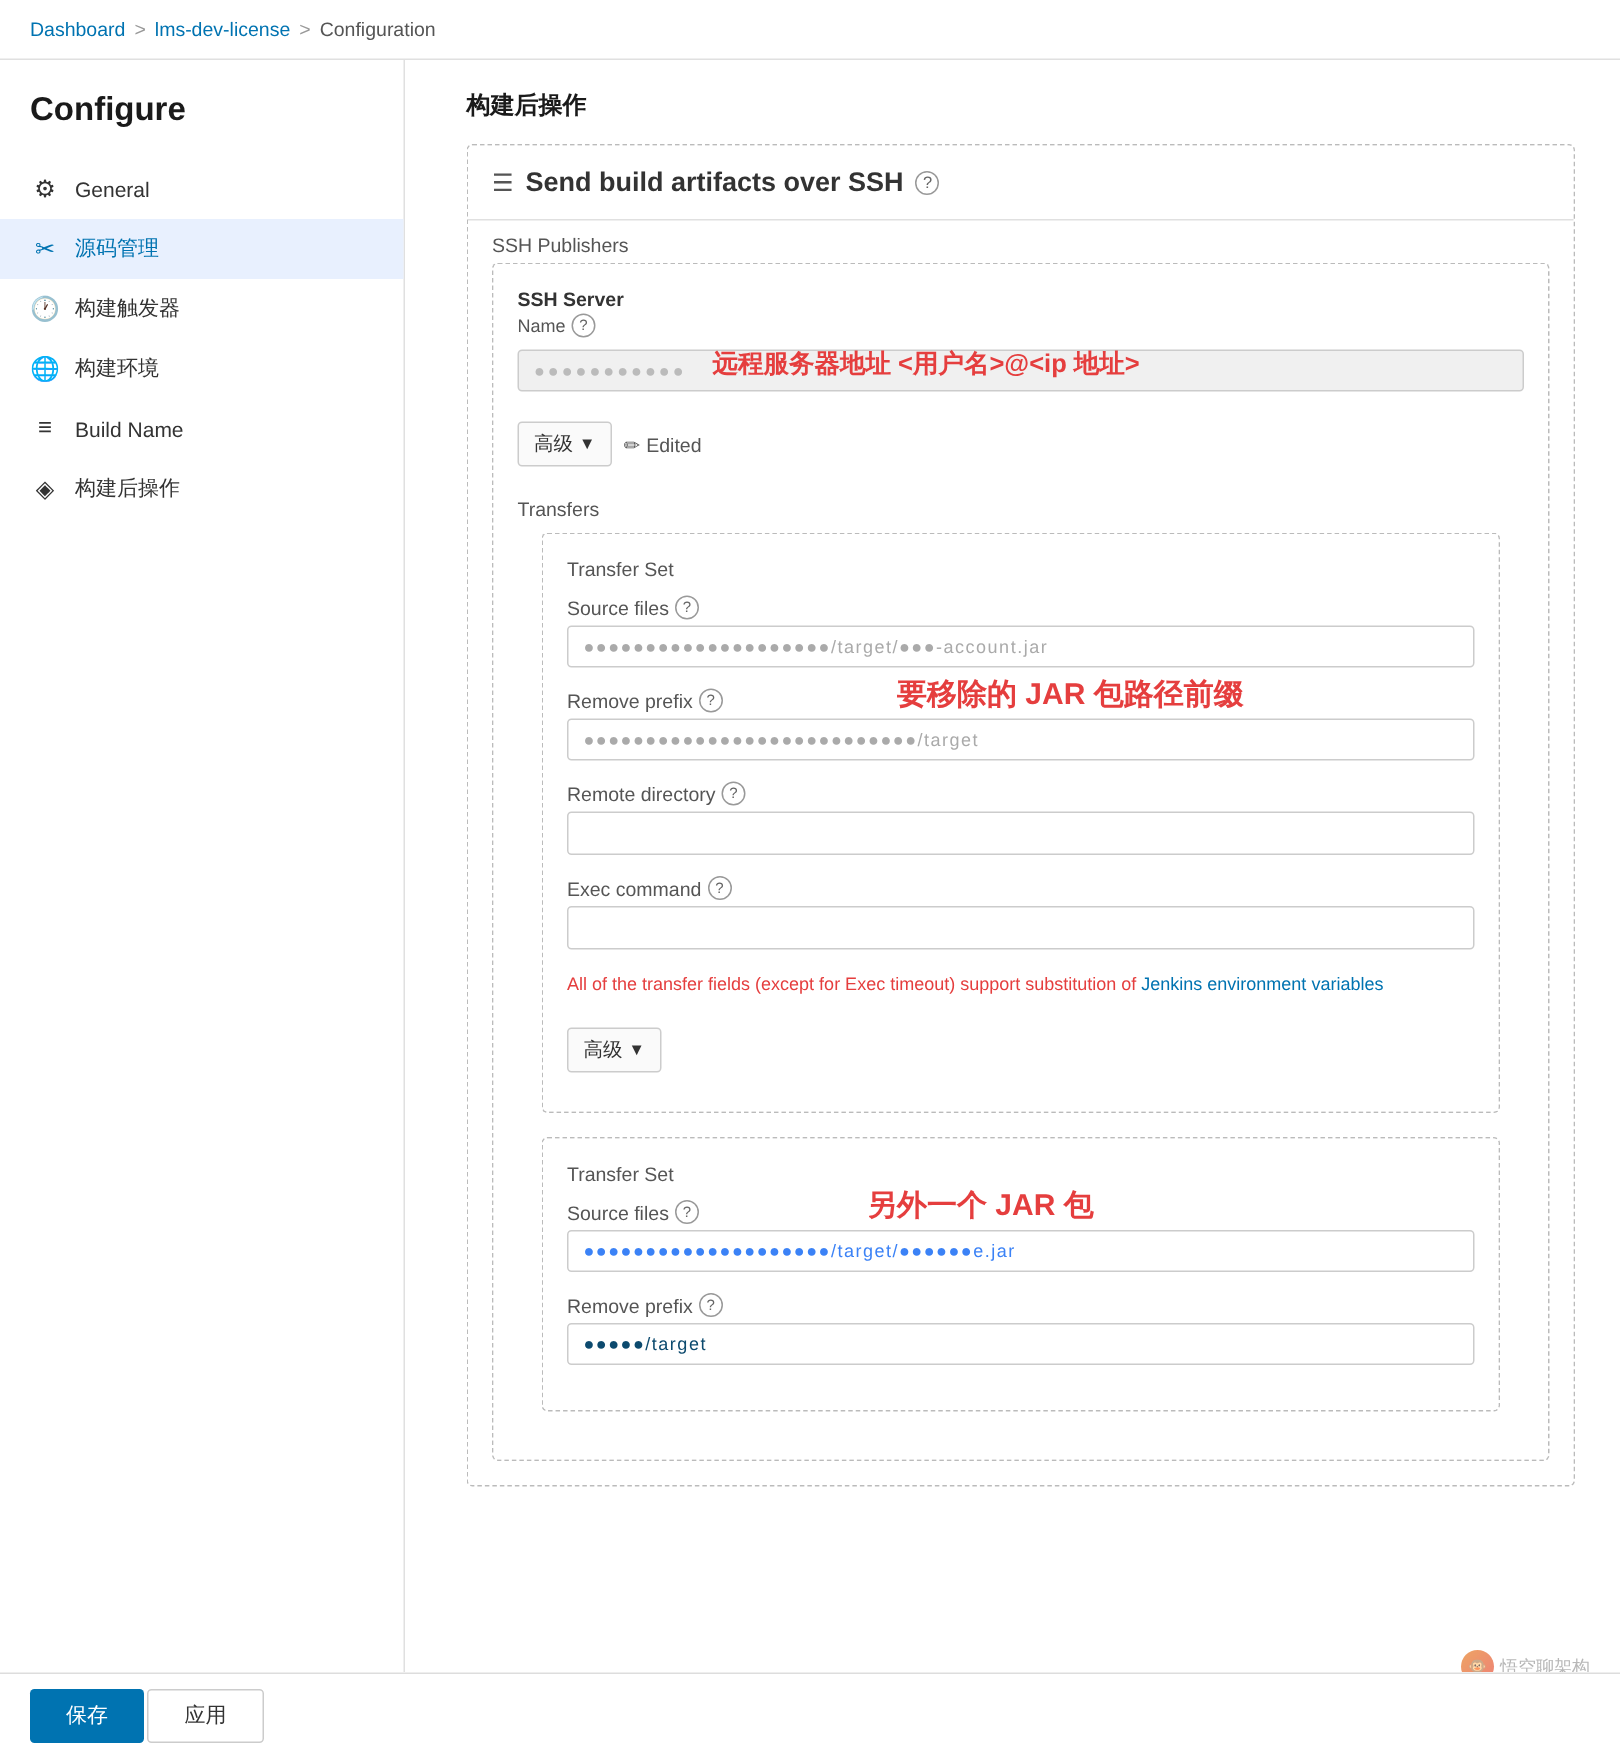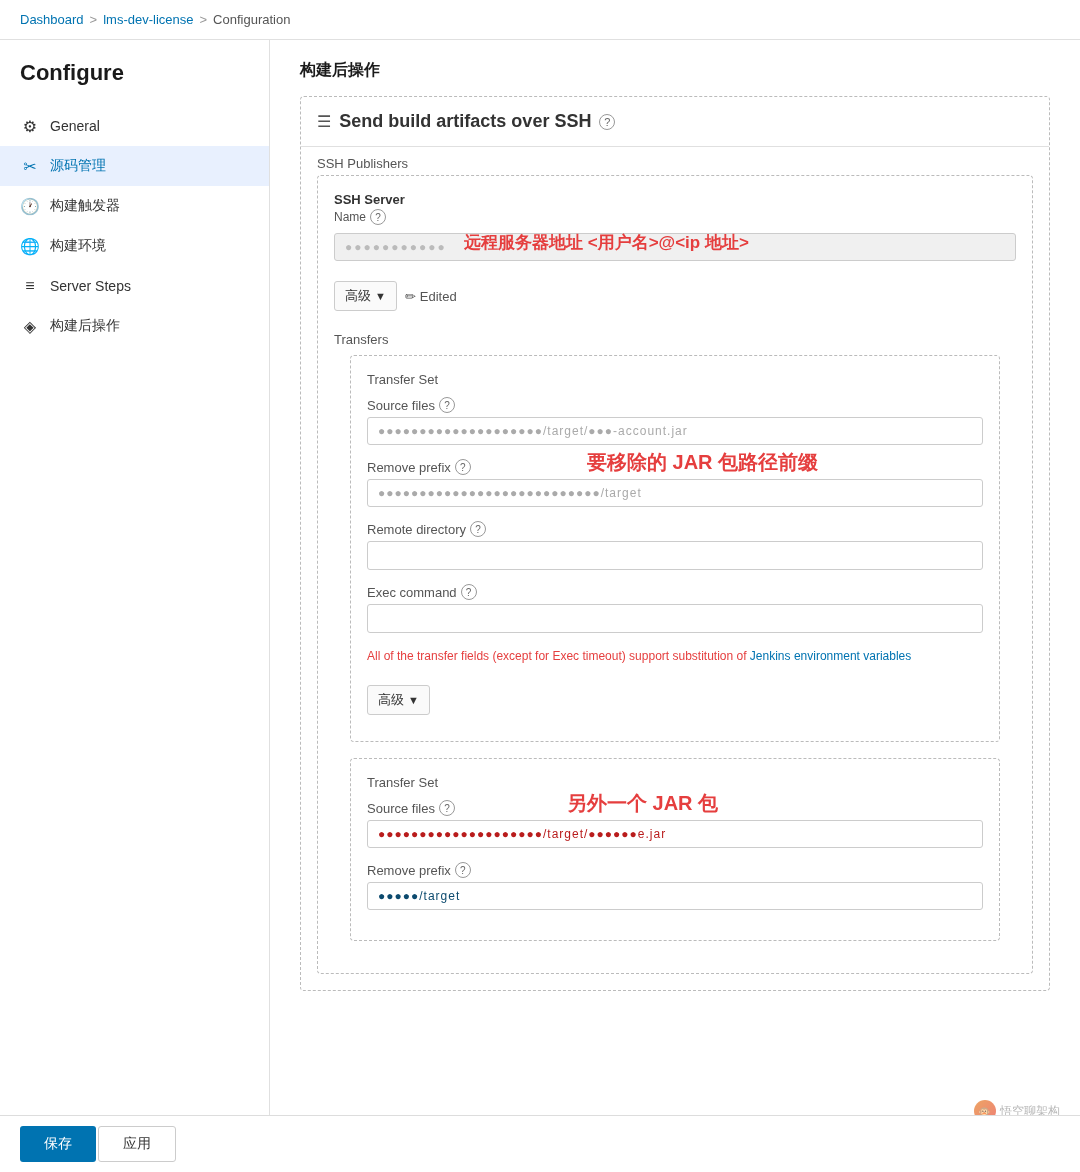--- a/index.html
+++ b/index.html
@@ -2,21 +2,21 @@
 <html><head>
   <meta charset="utf-8">
   <style>
     * { box-sizing: border-box; margin: 0; padding: 0; }
     body { font-family: -apple-system, BlinkMacSystemFont, "Segoe UI", Arial, sans-serif; font-size: 14px; color: #333; background: #fff; }
     
     .breadcrumb { display: flex; align-items: center; padding: 12px 20px; font-size: 13px; color: #555; border-bottom: 1px solid #e0e0e0; gap: 6px; }
     .breadcrumb-sep { color: #999; }
     .breadcrumb-link { color: #0073b1; cursor: pointer; }
 
-    .main-layout { display: flex; min-height: calc(100vh - 40px); }
+    .main-layout { display: flex; min-height: calc(100vh - 40px); gap: 11px; }
 
     .sidebar { width: 270px; min-width: 270px; padding: 20px 0; border-right: 1px solid #e0e0e0; }
     .sidebar-title { font-size: 22px; font-weight: 700; padding: 0 20px 20px 20px; color: #1a1a1a; }
     .sidebar-item { display: flex; align-items: center; gap: 10px; padding: 10px 20px; cursor: pointer; color: #333; font-size: 14px; border-radius: 0; }
     .sidebar-item.active { background: #e8f0fe; color: #0073b1; font-weight: 500; }
     .sidebar-icon { width: 20px; height: 20px; display: flex; align-items: center; justify-content: center; font-size: 16px; flex-shrink: 0; }
 
     .content { flex: 1; padding: 20px 30px; overflow-y: auto; }
     
     .section-title { font-size: 16px; font-weight: 600; margin-bottom: 15px; color: #1a1a1a; }
@@ -81,21 +81,21 @@
     <div class="sidebar-item">
       <span class="sidebar-icon">🕐</span>
       <span>构建触发器</span>
     </div>
     <div class="sidebar-item">
       <span class="sidebar-icon">🌐</span>
       <span>构建环境</span>
     </div>
     <div class="sidebar-item">
       <span class="sidebar-icon">≡</span>
-      <span>Server Steps</span>
+      <span>Build Name</span>
     </div>
     <div class="sidebar-item">
       <span class="sidebar-icon">◈</span>
       <span>构建后操作</span>
     </div>
   </div>
 
   <div class="content">
     <div class="section-title">构建后操作</div>
 
@@ -193,21 +193,21 @@
 
         <div class="transfers-section" style="margin-top: 16px;">
           <div style="font-size:13px; color:#555; margin-bottom:10px;">Transfer Set</div>
 
           <div class="transfer-field">
             <div class="transfer-label">
               <span style="font-weight:500;">Source files</span>
               <div class="help-circle">?</div>
             </div>
             <div style="position:relative;">
-              <input type="text" class="input-field" value="●●●●●●●●●●●●●●●●●●●●/target/●●●●●●e.jar" style="color: #b91c1c; font-size: 12px; letter-spacing: 1px;">
+              <input type="text" class="input-field" value="●●●●●●●●●●●●●●●●●●●●/target/●●●●●●e.jar" style="color: #3b82f6; font-size: 12px; letter-spacing: 1px;">
               <span class="annotation-text" style="position:absolute; top:-30px; left:200px; font-size:20px; white-space:nowrap; pointer-events:none;">另外一个 JAR 包</span>
             </div>
           </div>
 
           <div class="transfer-field">
             <div class="transfer-label">
               <span style="font-weight:500;">Remove prefix</span>
               <div class="help-circle">?</div>
             </div>
             <input type="text" class="input-field" value="●●●●●/target" style="color: #0c4a6e; font-size: 12px; letter-spacing: 1px;">

